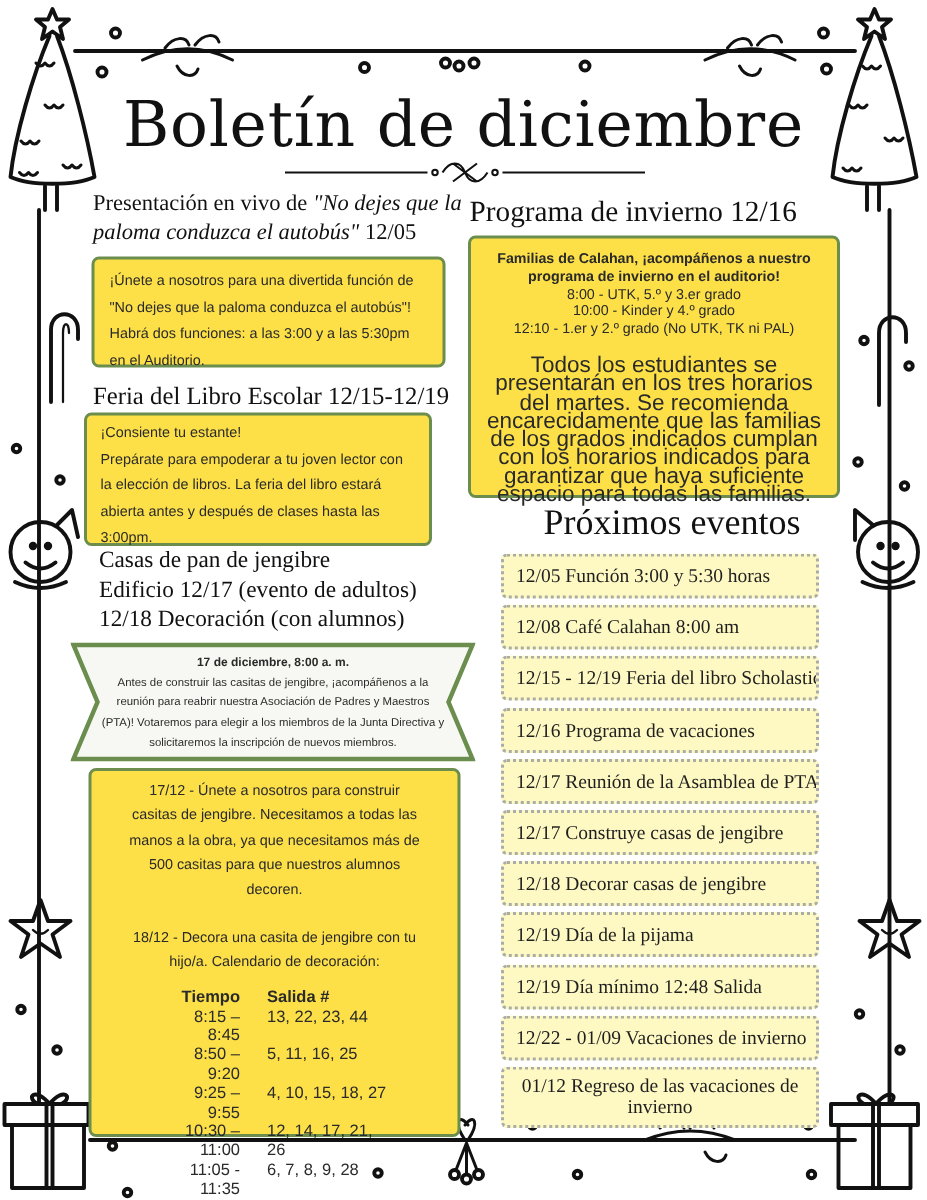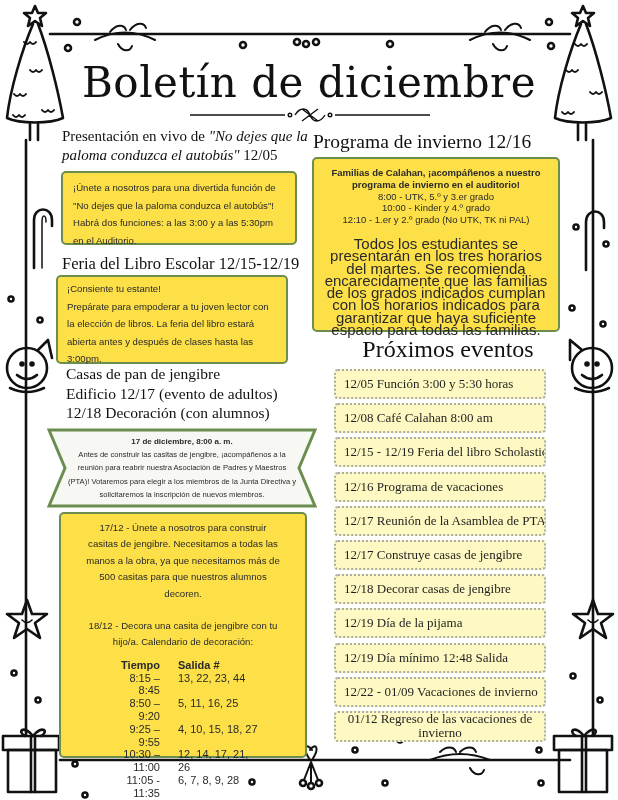--- a/index.html
+++ b/index.html
@@ -45,21 +45,21 @@
   .sched-row { display: table-row; }
   .sched-cell { display: table-cell; text-align: left; padding: 0; font-size: 11px; line-height: 12.8px; }
   .sched-cell.t { text-align: right; padding-right: 18px; width: 70px; }
   .sched-head .sched-cell { font-weight: bold; }
 
   .events { position: absolute; left: 334px; top: 369px; width: 212px; }
   .ev {
     height: 30px; margin-bottom: 4.2px; background: #fef9c3; border: 2px dotted #a9ada5; border-radius: 4px;
     display: flex; align-items: center; padding-left: 8px; font-size: 13px; color: #1f1f1f; white-space: nowrap; overflow: hidden; font-family: Liberation Serif, serif;
   }
-  .ev.multi { height: 31px; white-space: normal; text-align: center; justify-content: center; line-height: 14px; padding: 0 4px; }
+  .ev.multi { height: 41px; white-space: normal; text-align: center; justify-content: center; line-height: 14px; padding: 0 4px; }
 </style>
 </head>
 <body>
 
 <svg class="deco" viewBox="0 0 618 800" fill="none" stroke="#111" stroke-width="2.6" stroke-linecap="round" stroke-linejoin="round">
 
   <path d="M50 34 L570 34"></path>
 
   <path d="M26 140 L26 735"></path>
   <path d="M593 140 L593 735"></path>

